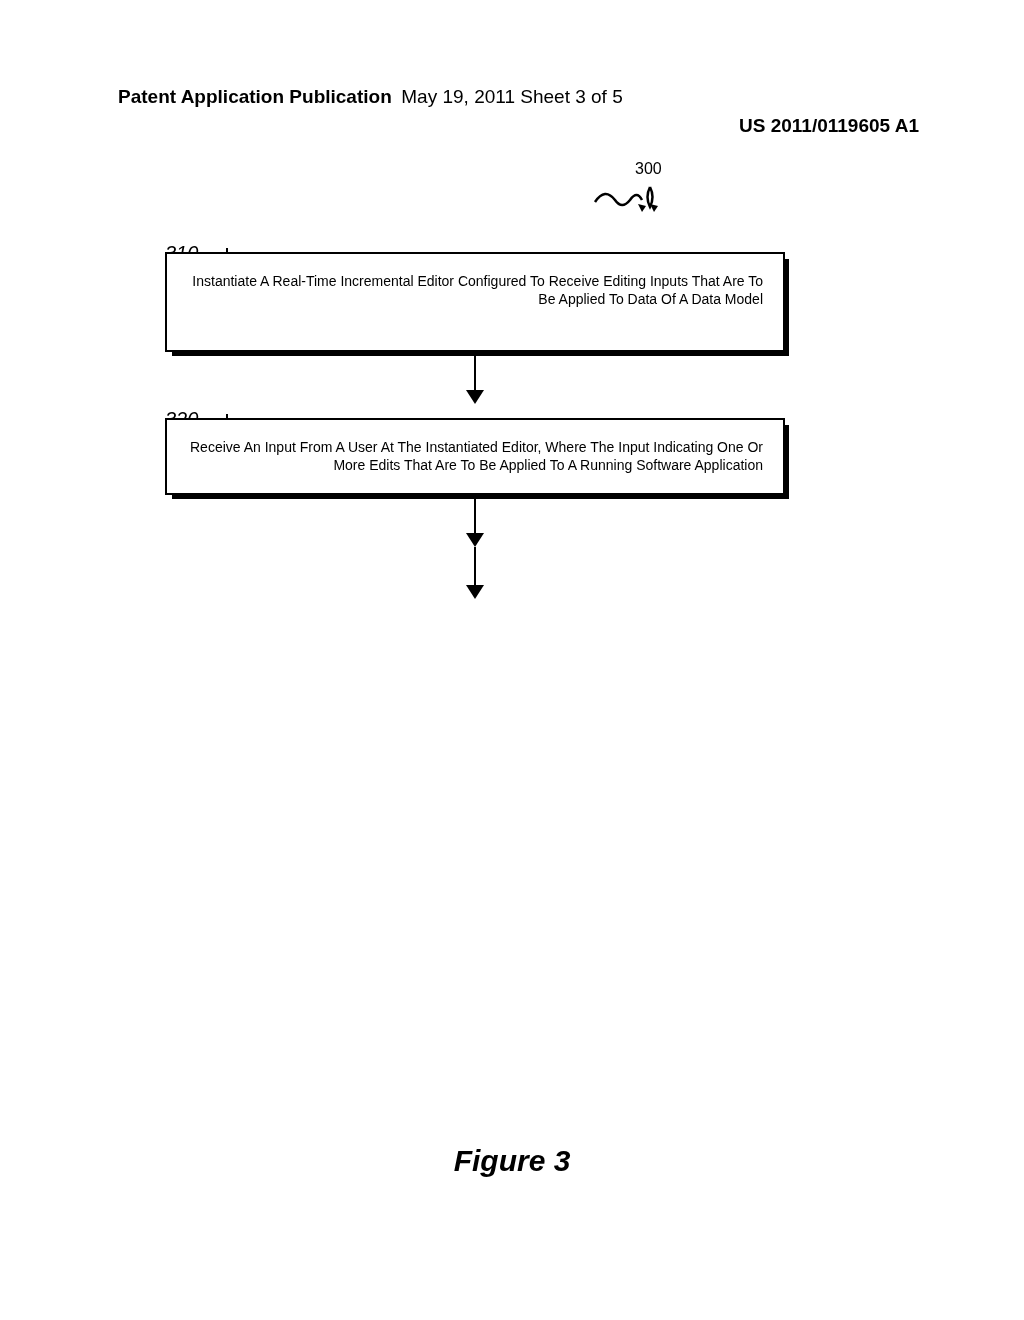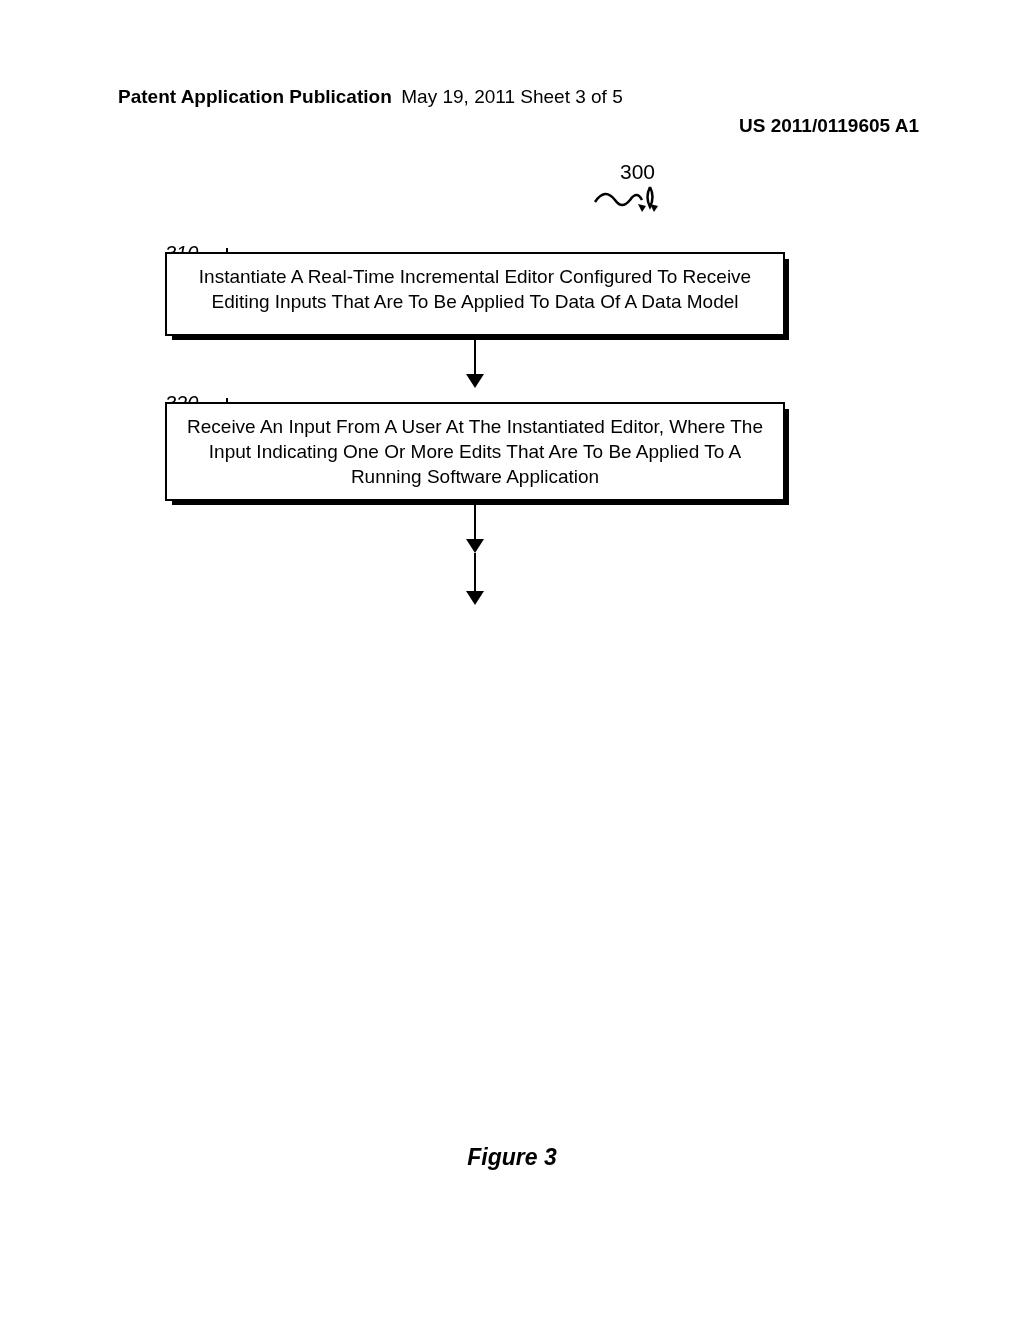--- a/index.html
+++ b/index.html
@@ -29,22 +29,22 @@
     left: 50%;
     transform: translateX(-50%);
   }
   .header .right {
     font-weight: bold;
     margin-top: 29px;
   }
   .ref300 {
     position: absolute;
     top: 160px;
-    left: 620px;
-    font-size: 21px;
+    left: 635px;
+    font-size: 16px;
   }
   .curly300 {
     position: absolute;
     top: 182px;
     left: 590px;
   }
   .flowchart {
     position: absolute;
     top: 238px;
     left: 165px;
@@ -71,23 +71,23 @@
     vertical-align: top;
     margin-left: 2px;
     position: relative;
     top: 6px;
   }
   .box {
     position: relative;
     border: 2.5px solid #000;
     margin-top: 14px;
     background: #fff;
-    padding: 10px 20px;
-    text-align: center;
-    font-size: 19px;
+    padding: 18px 20px;
+    text-align: right;
+    font-size: 14px;
     line-height: 1.32;
   }
   .box::after {
     content: "";
     position: absolute;
     top: 5px;
     left: 5px;
     right: -6px;
     bottom: -6px;
     background: #000;
@@ -114,21 +114,21 @@
     left: 50%;
     transform: translateX(-50%);
     bottom: 0;
   }
   .figcaption {
     position: absolute;
     top: 1144px;
     left: 0;
     right: 0;
     text-align: center;
-    font-size: 23px;
+    font-size: 30px;
     font-style: italic;
     font-weight: bold;
   }
   .step-wrap.first .box { min-height: 60px; }
 </style>
 </head>
 <body>
 
 <div class="header">
   <span class="left">Patent Application Publication</span>

